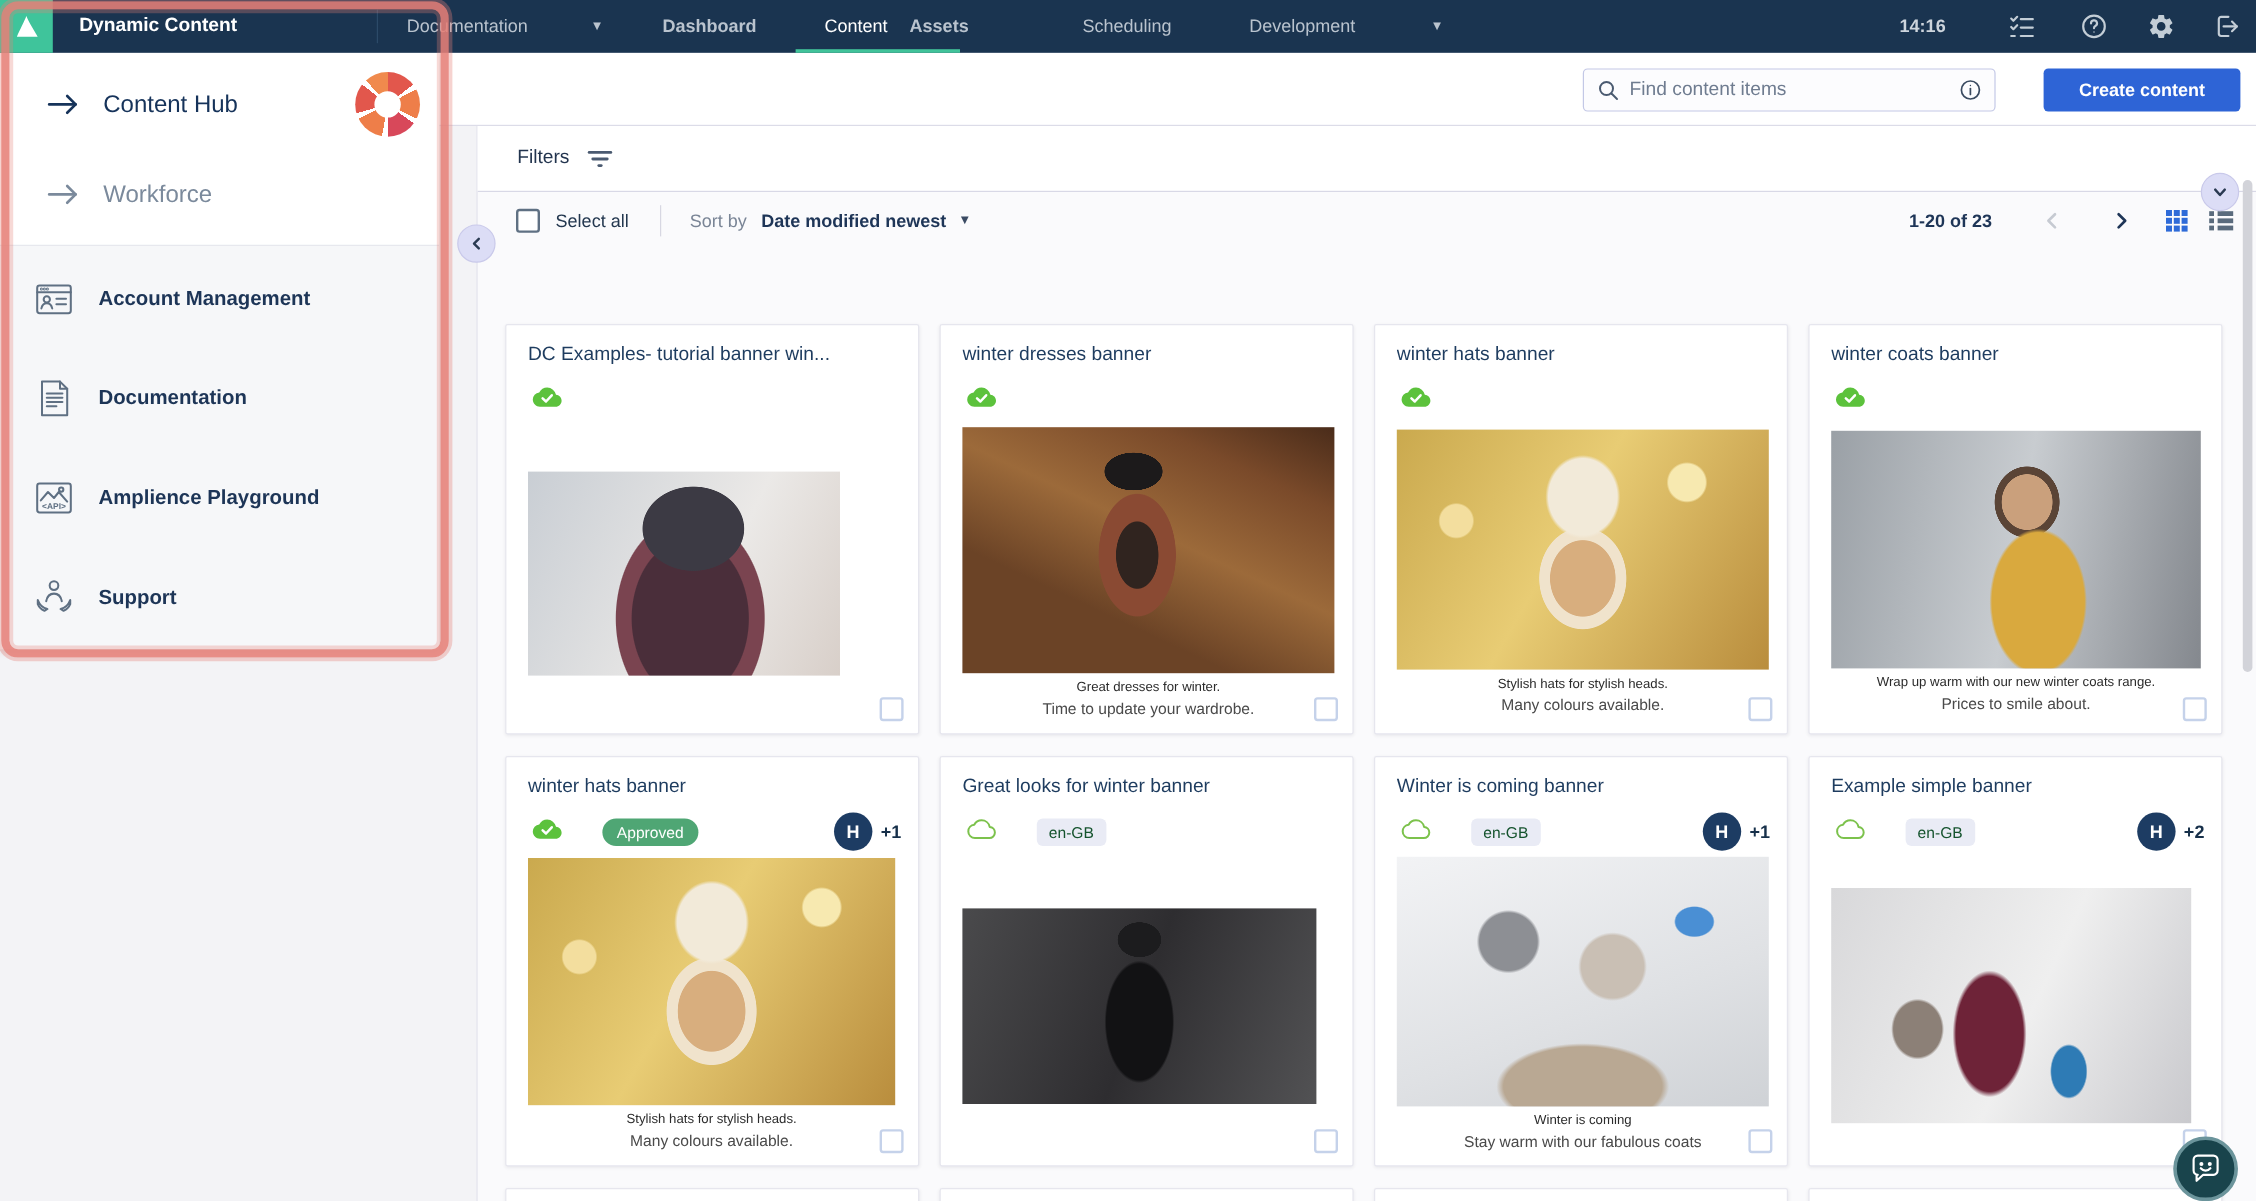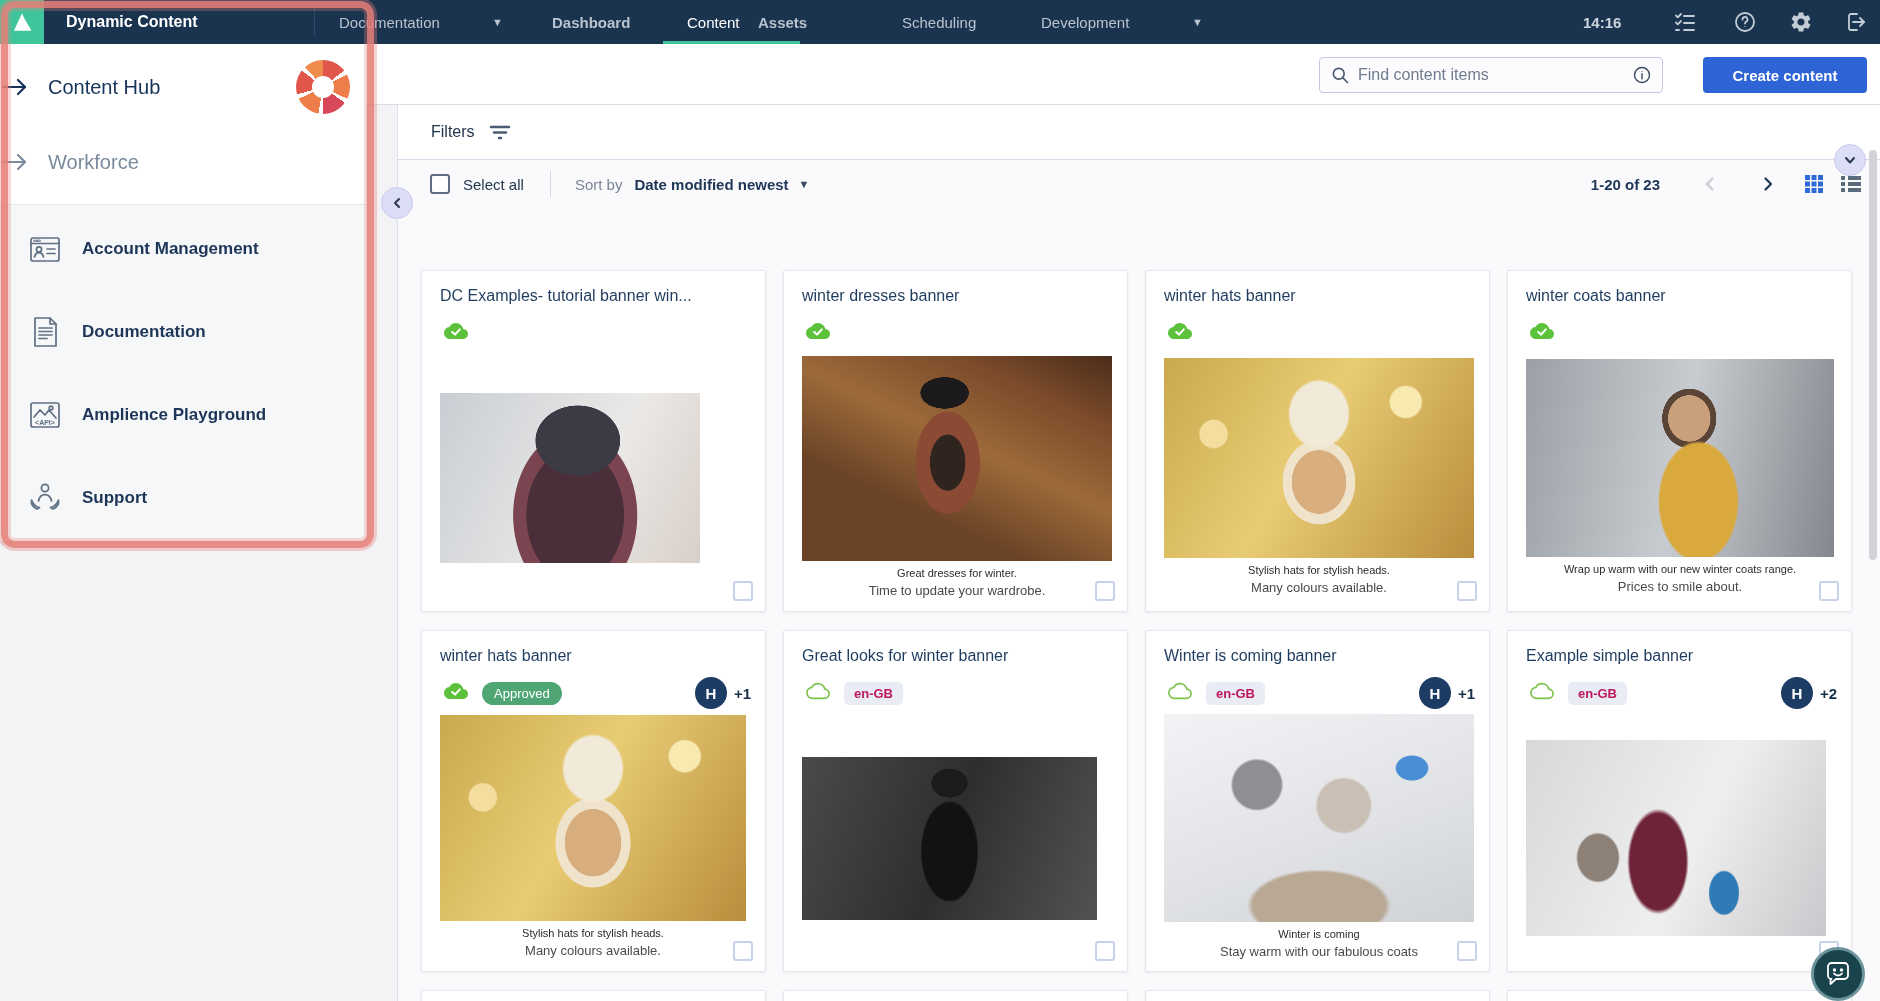--- a/index.html
+++ b/index.html
@@ -15,21 +15,21 @@
   .nav-item.active { color:#ffffff; }
   .nav-underline { position:absolute; left:663px; bottom:0; width:137px; height:3px; background:#41c39a; }
   .caret { font-size:11px; color:#b9c3ce; }
   .tb-time { position:absolute; left:1583px; top:0; height:44px; display:flex; align-items:center; color:#cdd5dd; font-size:15px; font-weight:700; }
   .tb-icon { position:absolute; top:10px; width:24px; height:24px; cursor:pointer; }
   .tb-icon svg { width:24px; height:24px; }
 
   
   .sidebar { position:absolute; left:0; top:44px; width:366px; height:497px; background:#ffffff; z-index:20; box-shadow:0 2px 6px rgba(0,0,0,0.12); }
   .side-primary { position:absolute; left:0; top:0; width:100%; height:160px; background:#ffffff; }
-  .side-row { position:absolute; left:0; width:100%; height:56px; display:flex; align-items:center; cursor:pointer; }
+  .side-row { position:absolute; left:0; width:100%; height:56px; display:flex; align-items:center; padding-left:38px; cursor:pointer; }
   .side-row .arrow { margin-right:18px; display:flex; }
   .row-content-hub { top:15px; color:#16335a; font-size:20px; font-weight:500; }
   .row-workforce { top:90px; color:#7b8a9c; font-size:20px; font-weight:500; }
   .hub-pie { position:absolute; left:296px; top:16px; width:54px; height:54px; border-radius:50%;
     background:conic-gradient(#e2574c 0 52deg, #ffffff 52deg 62deg, #ee7e49 62deg 116deg, #ffffff 116deg 126deg, #d8485a 126deg 180deg, #ffffff 180deg 190deg, #ee7e49 190deg 244deg, #ffffff 244deg 254deg, #e2574c 254deg 308deg, #ffffff 308deg 318deg, #f08a4d 318deg 360deg); }
   .hub-pie::after { content:""; position:absolute; left:50%; top:50%; width:22px; height:22px; transform:translate(-50%,-50%); background:#ffffff; border-radius:50%; }
   .side-secondary { position:absolute; left:0; top:160px; width:100%; height:337px; background:#f6f7f9; border-top:1px solid #e7e8ee; }
   .side2-row { position:absolute; left:0; width:100%; height:66px; display:flex; align-items:center; padding-left:26px; cursor:pointer; color:#1d3557; font-size:17px; font-weight:700; }
   .side2-row .s-icon { width:38px; height:38px; margin-right:18px; display:flex; align-items:center; justify-content:center; }
   .annotation { position:absolute; left:1px; top:1px; width:373px; height:547px; border:7px solid rgba(230,128,120,0.88); border-radius:14px; box-shadow:0 0 0 3px rgba(230,128,120,0.35), inset 0 0 0 3px rgba(230,128,120,0.30); z-index:60; pointer-events:none; }
@@ -58,23 +58,23 @@
   .sort-caret { margin-left:10px; font-size:11px; color:#3a4a63; cursor:pointer; }
   .tb-right { margin-left:auto; display:flex; align-items:center; }
   .page-count { font-size:15px; font-weight:700; color:#1e3557; }
   .pg-chev { margin-left:42px; cursor:pointer; display:flex; }
   .view-icon { margin-left:28px; cursor:pointer; display:flex; }
 
   
   .grid { position:absolute; left:23px; top:165px; width:1431px; display:grid; grid-template-columns:repeat(4,345px); grid-auto-rows:342px; column-gap:17px; row-gap:18px; }
   .card { position:relative; background:#ffffff; border:1px solid #e6e6ee; border-radius:2px; box-shadow:0 1px 3px rgba(20,20,40,0.07); padding:16px 14px 4px 18px; display:flex; flex-direction:column; cursor:pointer; }
   .card-title { font-size:16px; font-weight:500; color:#1e3c5f; white-space:nowrap; overflow:hidden; text-overflow:ellipsis; }
-  .card-status { margin-top:12px; height:32px; display:flex; align-items:center; }
+  .card-status { margin-top:12px; height:32px; display:flex; align-items:center;gap:20px; }
   .badge-approved { margin-left:10px; background:#4fa674; color:#ffffff; font-size:13px; padding:4px 12px; border-radius:12px; }
-  .badge-locale { margin-left:10px; background:#e9ebf5; color:#be185d; font-size:13px; padding:4px 10px; border-radius:5px;font-weight:bold; }
+  .badge-locale { margin-left:10px; background:#e9ebf5; color:#14532d; font-size:13px; padding:4px 10px; border-radius:5px; }
   .avatar-group { margin-left:auto; display:flex; align-items:center; }
   .avatar { width:32px; height:32px; border-radius:50%; background:#1d3c63; color:#ffffff; font-size:15px; font-weight:700; display:flex; align-items:center; justify-content:center; }
   .avatar-extra { margin-left:7px; font-size:15px; font-weight:700; color:#17304a; }
   .card-image-wrap { flex:1; display:flex; justify-content:flex-start; align-items:center; }
   .card-image-inner { text-align:center; }
   .card-image { margin:0 auto; }
   .card-caption { margin-top:5px; line-height:1.45; }
   .cap1 { font-size:11px; color:#2b2b2b; }
   .cap2 { font-size:13px; color:#4a4a4a; }
   .card-checkbox { position:absolute; right:12px; bottom:10px; width:20px; height:20px; border:2px solid #c5d2ea; border-radius:3px; background:#ffffff; cursor:pointer; }

